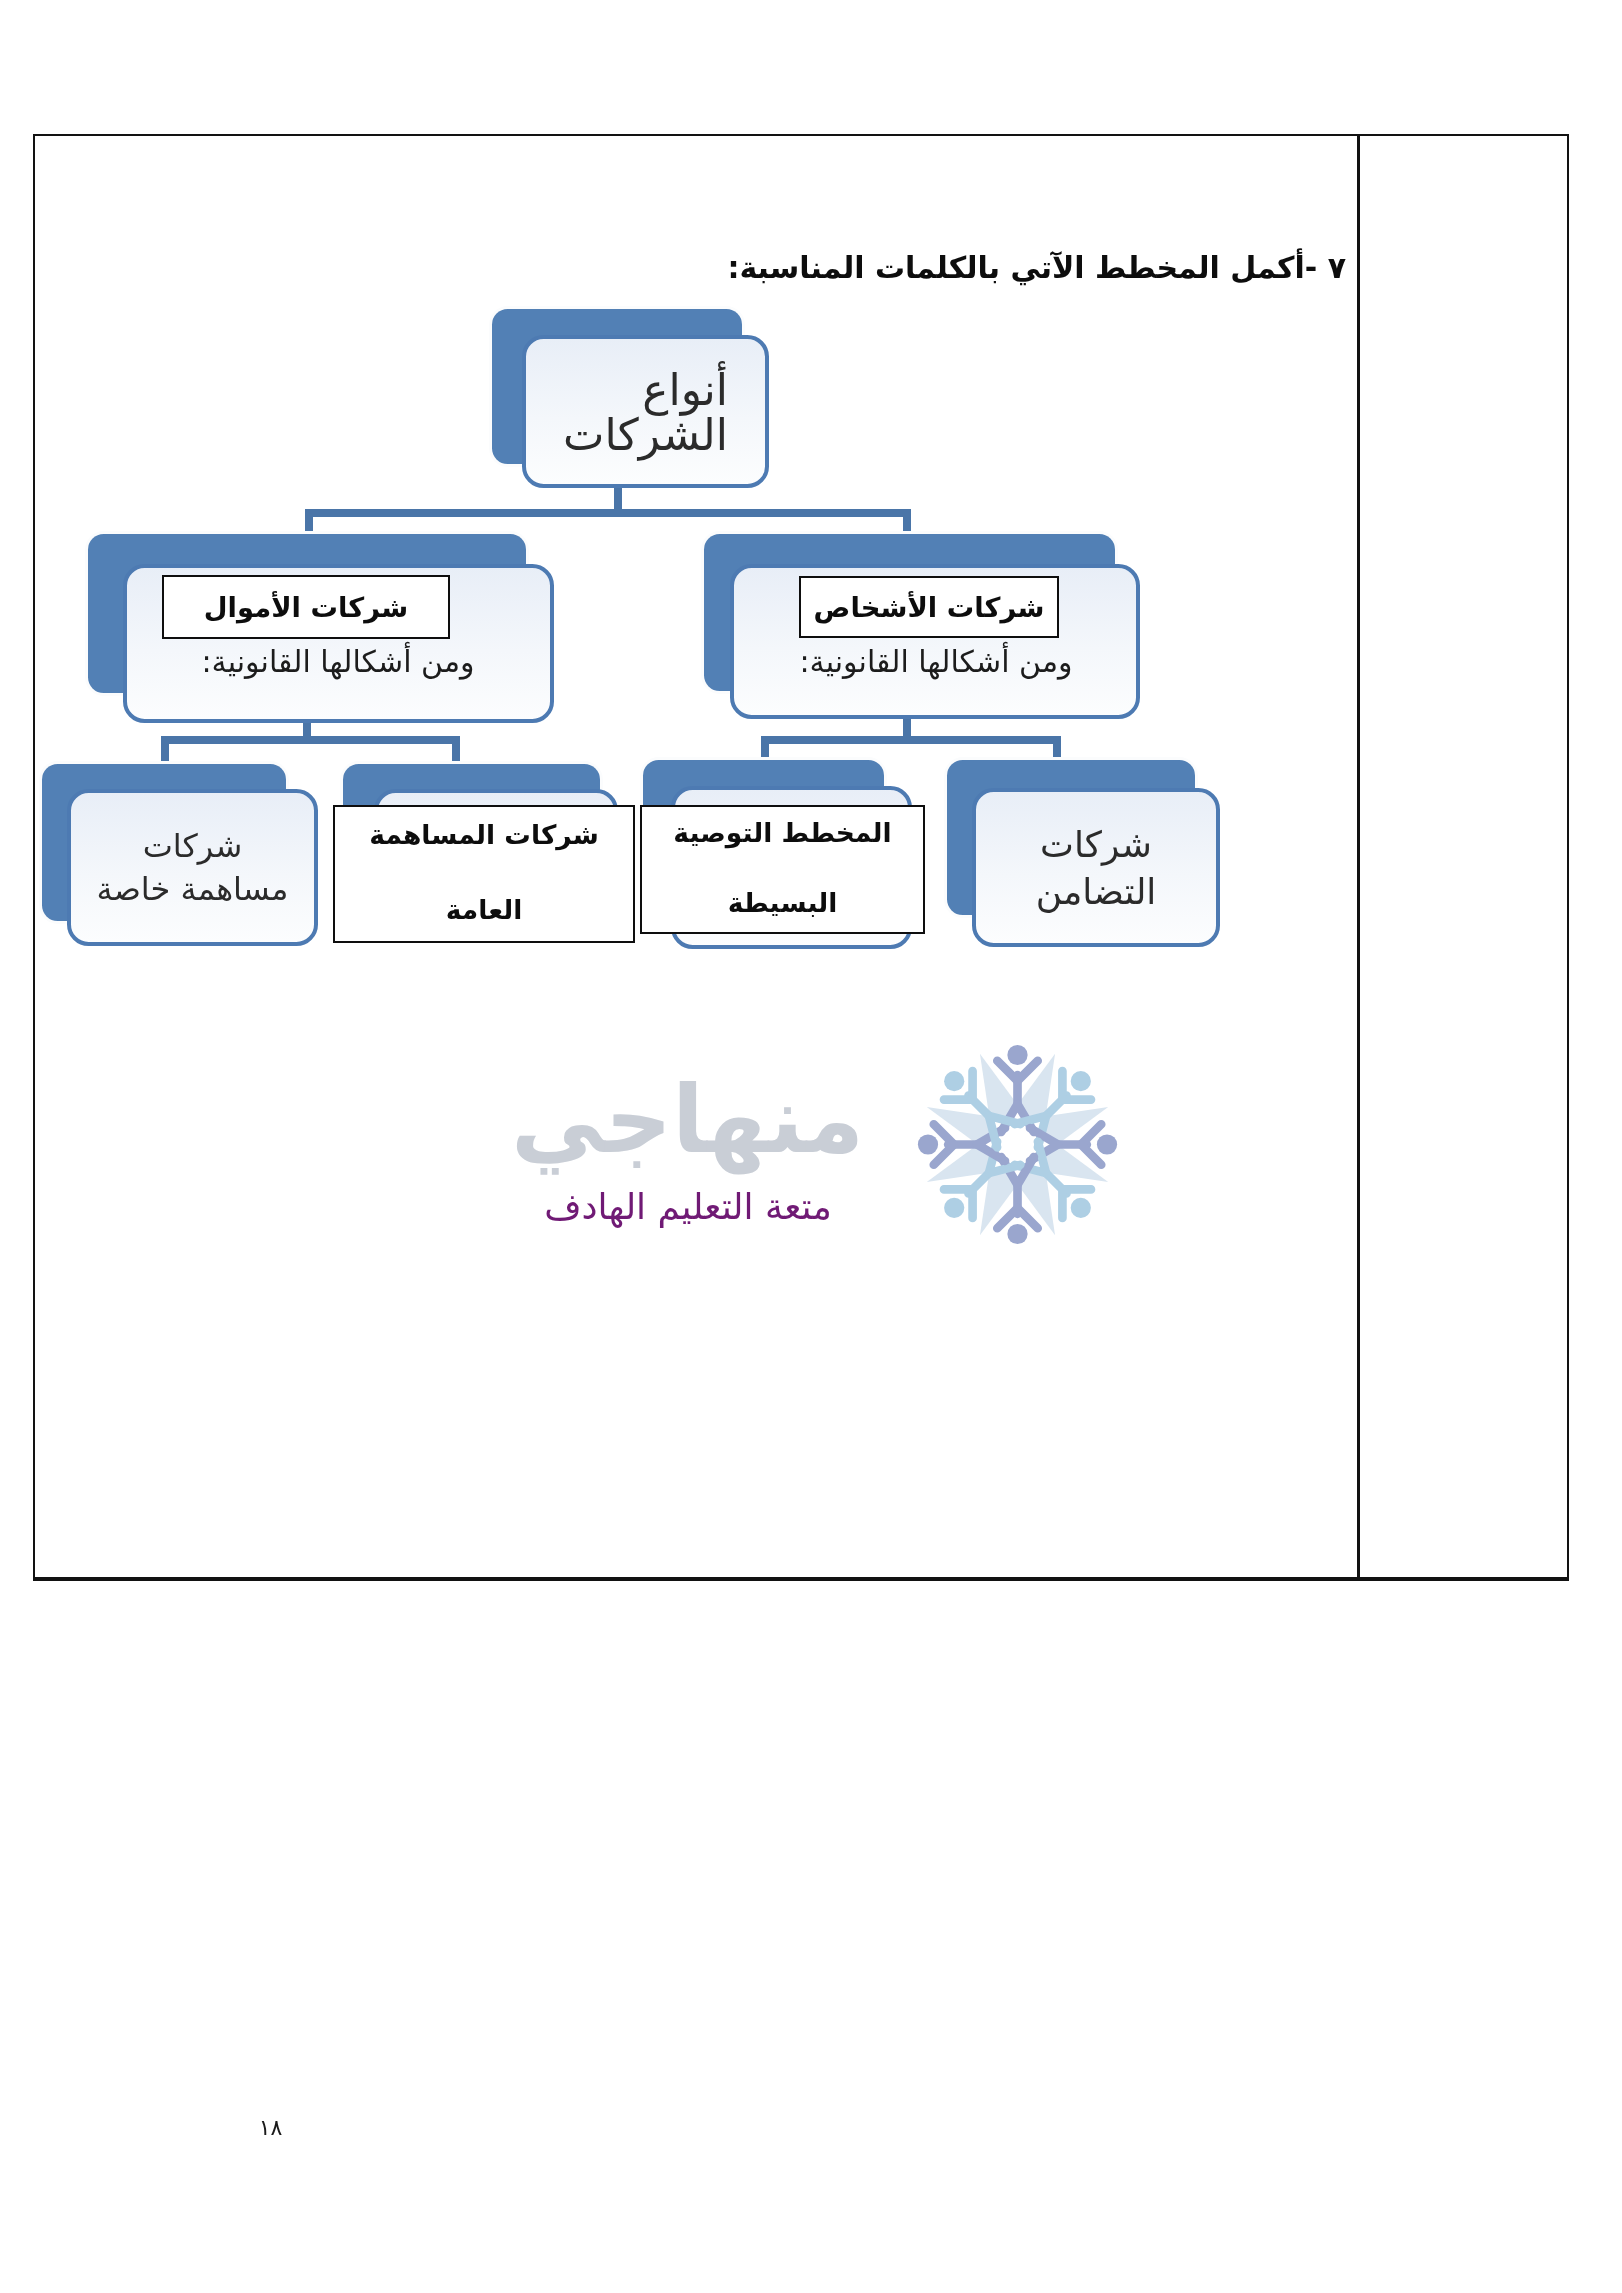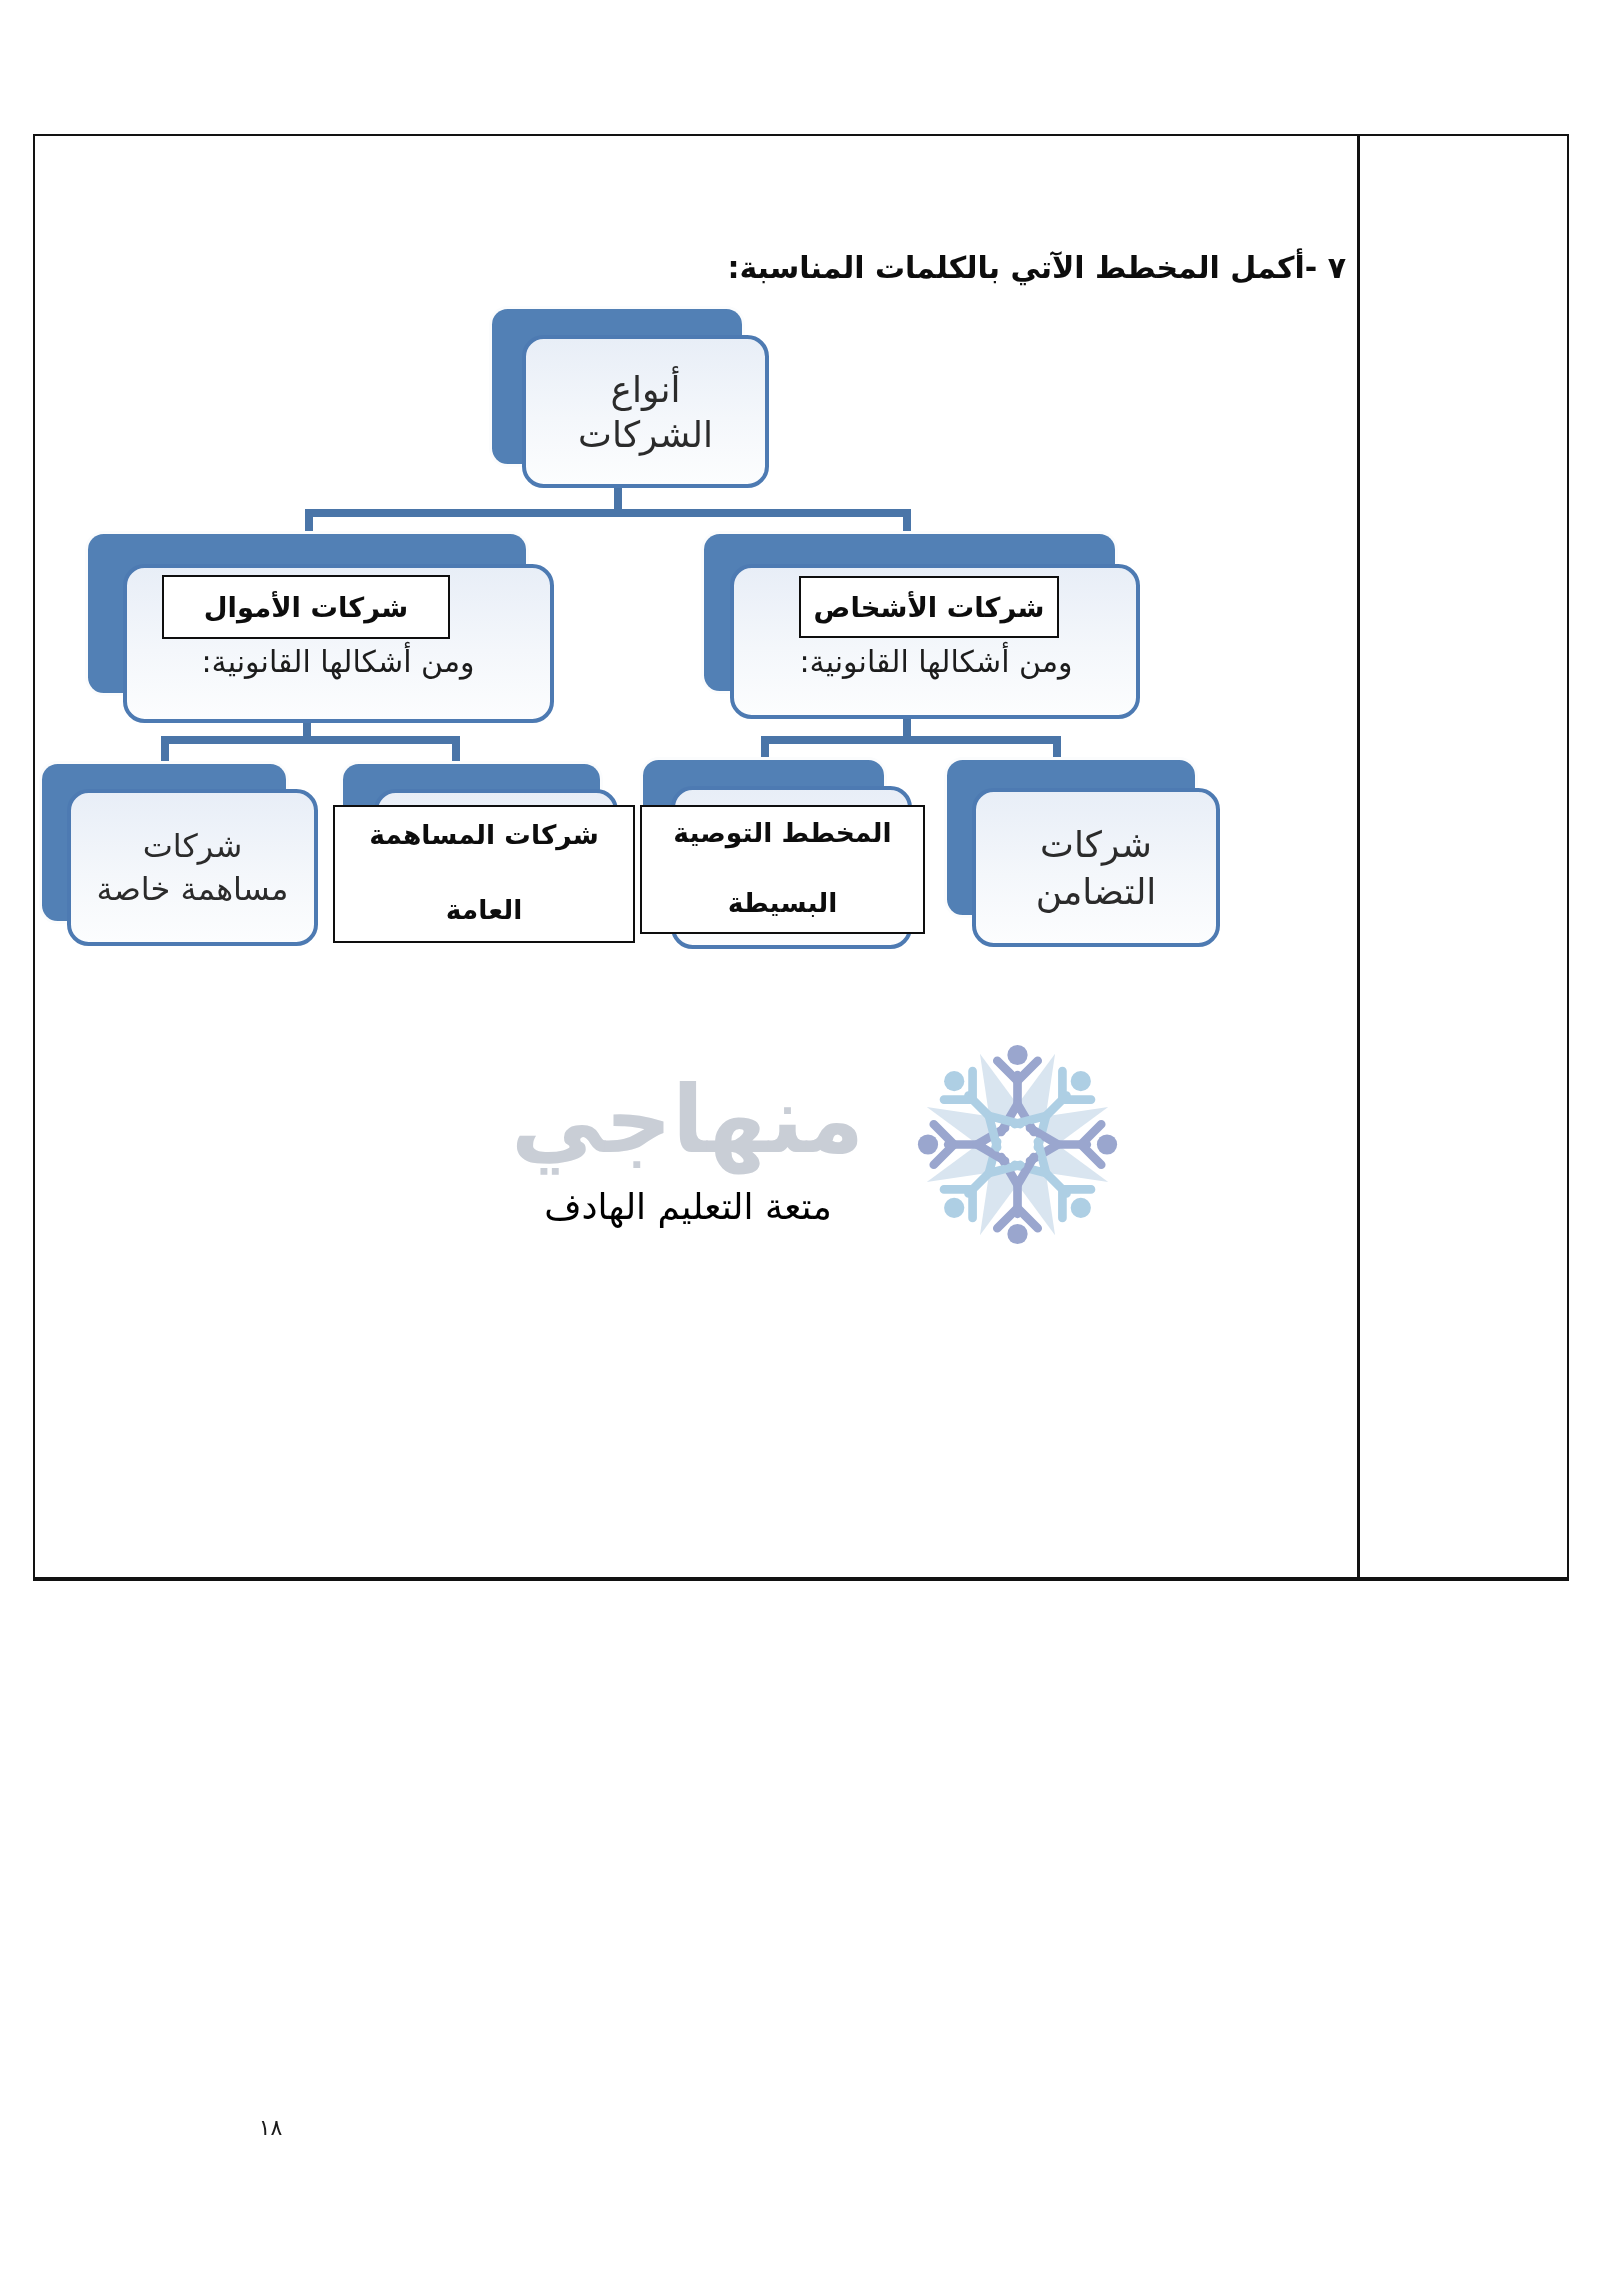--- a/index.html
+++ b/index.html
@@ -46,21 +46,21 @@
     position:absolute;left:0;width:100%;z-index:4;direction:rtl;text-align:center;
     font-size:30px;color:#1c1c1c;white-space:nowrap;
   }
   
   .wm-brand{
     position:absolute;left:466px;top:1061px;width:443px;height:118px;z-index:0;
     direction:rtl;text-align:center;font-size:93px;font-weight:bold;color:#c9ced6;line-height:118px;
   }
   .wm-tagline{
     position:absolute;left:482px;top:1186px;width:412px;z-index:0;
-    direction:rtl;text-align:center;font-size:36px;color:#000000;
+    direction:rtl;text-align:center;font-size:36px;color:#701a75;
   }
   .wm-logo{position:absolute;left:902px;top:1029px;width:231px;height:231px;z-index:0;}
   
   .page-num{
     position:absolute;left:241px;top:2115px;width:59px;text-align:center;
     font-size:22px;color:#1a1a1a;direction:rtl;
   }
 </style>
 </head>
 <body>
@@ -82,21 +82,21 @@
   <div class="conn" style="left:161px;top:736px;width:7.8px;height:31px;"></div>
   <div class="conn" style="left:452px;top:736px;width:7.8px;height:31px;"></div>
 
   <div class="conn" style="left:903px;top:715px;width:7.8px;height:25.5px;"></div>
   <div class="conn" style="left:761px;top:736px;width:300px;height:7.8px;"></div>
   <div class="conn" style="left:761px;top:736px;width:7.8px;height:27.4px;"></div>
   <div class="conn" style="left:1053px;top:736px;width:7.8px;height:27.4px;"></div>
 
   <div class="back" style="left:492px;top:309px;width:250px;height:155px;"></div>
   <div class="front" style="left:522px;top:335px;width:247px;height:153px;">
-    <div class="node-text" style="font-size:36px;line-height:45px;">
+    <div class="node-text" style="font-size:44px;line-height:45px;text-align:right;">
       <div>أنواع</div>
       <div>الشركات</div>
     </div>
   </div>
 
   <div class="back" style="left:88px;top:534px;width:438px;height:159px;"></div>
   <div class="front" style="left:123px;top:564px;width:431px;height:159px;"></div>
   <div class="wlabel" style="left:162px;top:575px;width:288px;height:64px;font-size:27.4px;">
     <span>شركات الأموال</span>
   </div>

